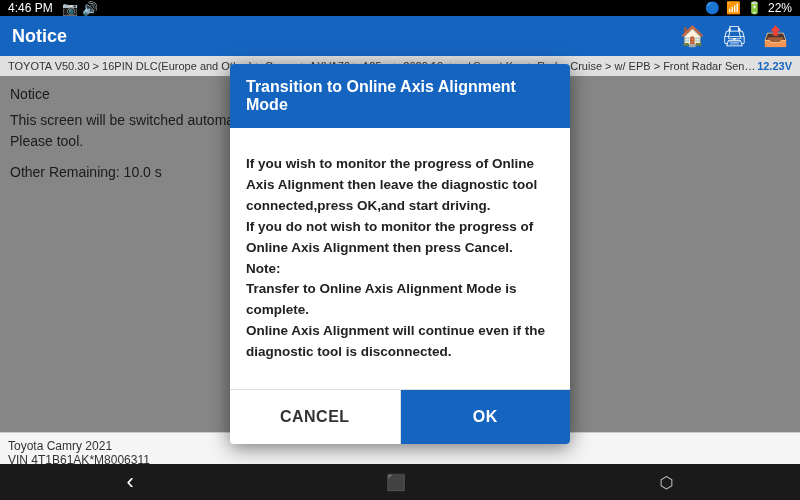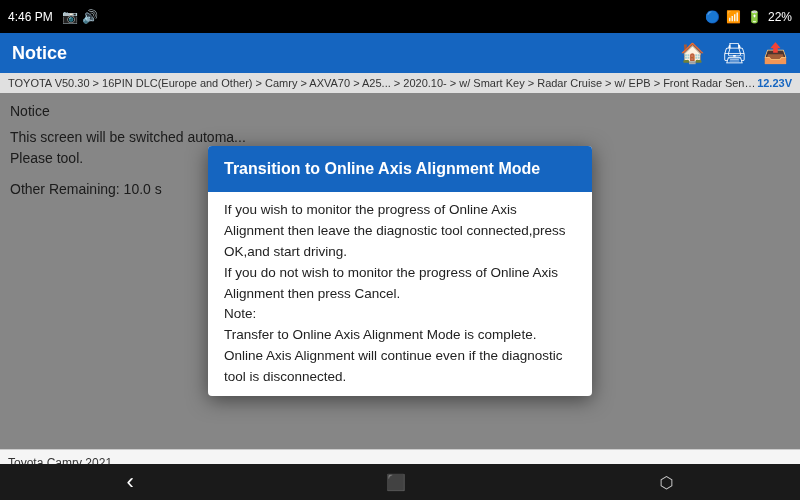--- a/index.html
+++ b/index.html
@@ -7,21 +7,21 @@
       width: 800px;
       height: 500px;
       overflow: hidden;
       background: #1a1a1a;
       font-family: Arial, sans-serif;
       position: relative;
     }
 
     
     .status-bar {
-      height: 33px;
+      height: 16px;
       background: #000;
       display: flex;
       align-items: center;
       justify-content: space-between;
       padding: 0 8px;
       color: #fff;
       font-size: 12px;
     }
     .status-bar-left { display: flex; align-items: center; gap: 4px; }
     .status-bar-right { display: flex; align-items: center; gap: 6px; font-size: 12px; }
@@ -96,38 +96,39 @@
       display: flex;
       align-items: center;
       justify-content: center;
       z-index: 100;
     }
 
     
     .dialog {
       background: #fff;
       border-radius: 4px;
-      width: 384px;
+      width: 340px;
       box-shadow: 0 4px 20px rgba(0,0,0,0.5);
       overflow: hidden;
     }
     .dialog-header {
       background: #1565c0;
       padding: 14px 16px;
     }
     .dialog-title {
       color: #fff;
       font-size: 16px;
       font-weight: bold;
     }
     .dialog-body {
-      padding: 8px 16px;
+      padding: 26px 16px;
       font-size: 13.5px;
       color: #222;
       line-height: 1.55;
+      font-weight: bold;
     }
     .dialog-footer {
       display: flex;
       border-top: 1px solid #ddd;
     }
     .dialog-btn {
       flex: 1;
       padding: 18px 0;
       font-size: 16px;
       font-weight: bold;
@@ -219,20 +220,24 @@
       <div class="dialog-header">
         <div class="dialog-title">Transition to Online Axis Alignment Mode</div>
       </div>
       <div class="dialog-body">
         If you wish to monitor the progress of Online Axis Alignment then leave the diagnostic tool connected,press OK,and start driving.<br>
         If you do not wish to monitor the progress of Online Axis Alignment then press Cancel.<br>
         Note:<br>
         Transfer to Online Axis Alignment Mode is complete.<br>
         Online Axis Alignment will continue even if the diagnostic tool is disconnected.
       </div>
+      <div class="dialog-footer">
+        <button class="dialog-btn btn-cancel">CANCEL</button>
+        <button class="dialog-btn btn-ok">OK</button>
+      </div>
     </div>
   </div>
 </div>
 
 <div class="footer-info">
   <span>Toyota Camry 2021</span>
   <span>VIN 4T1B61AK*M8006311</span>
 </div>
 
 <div class="bottom-bar">

